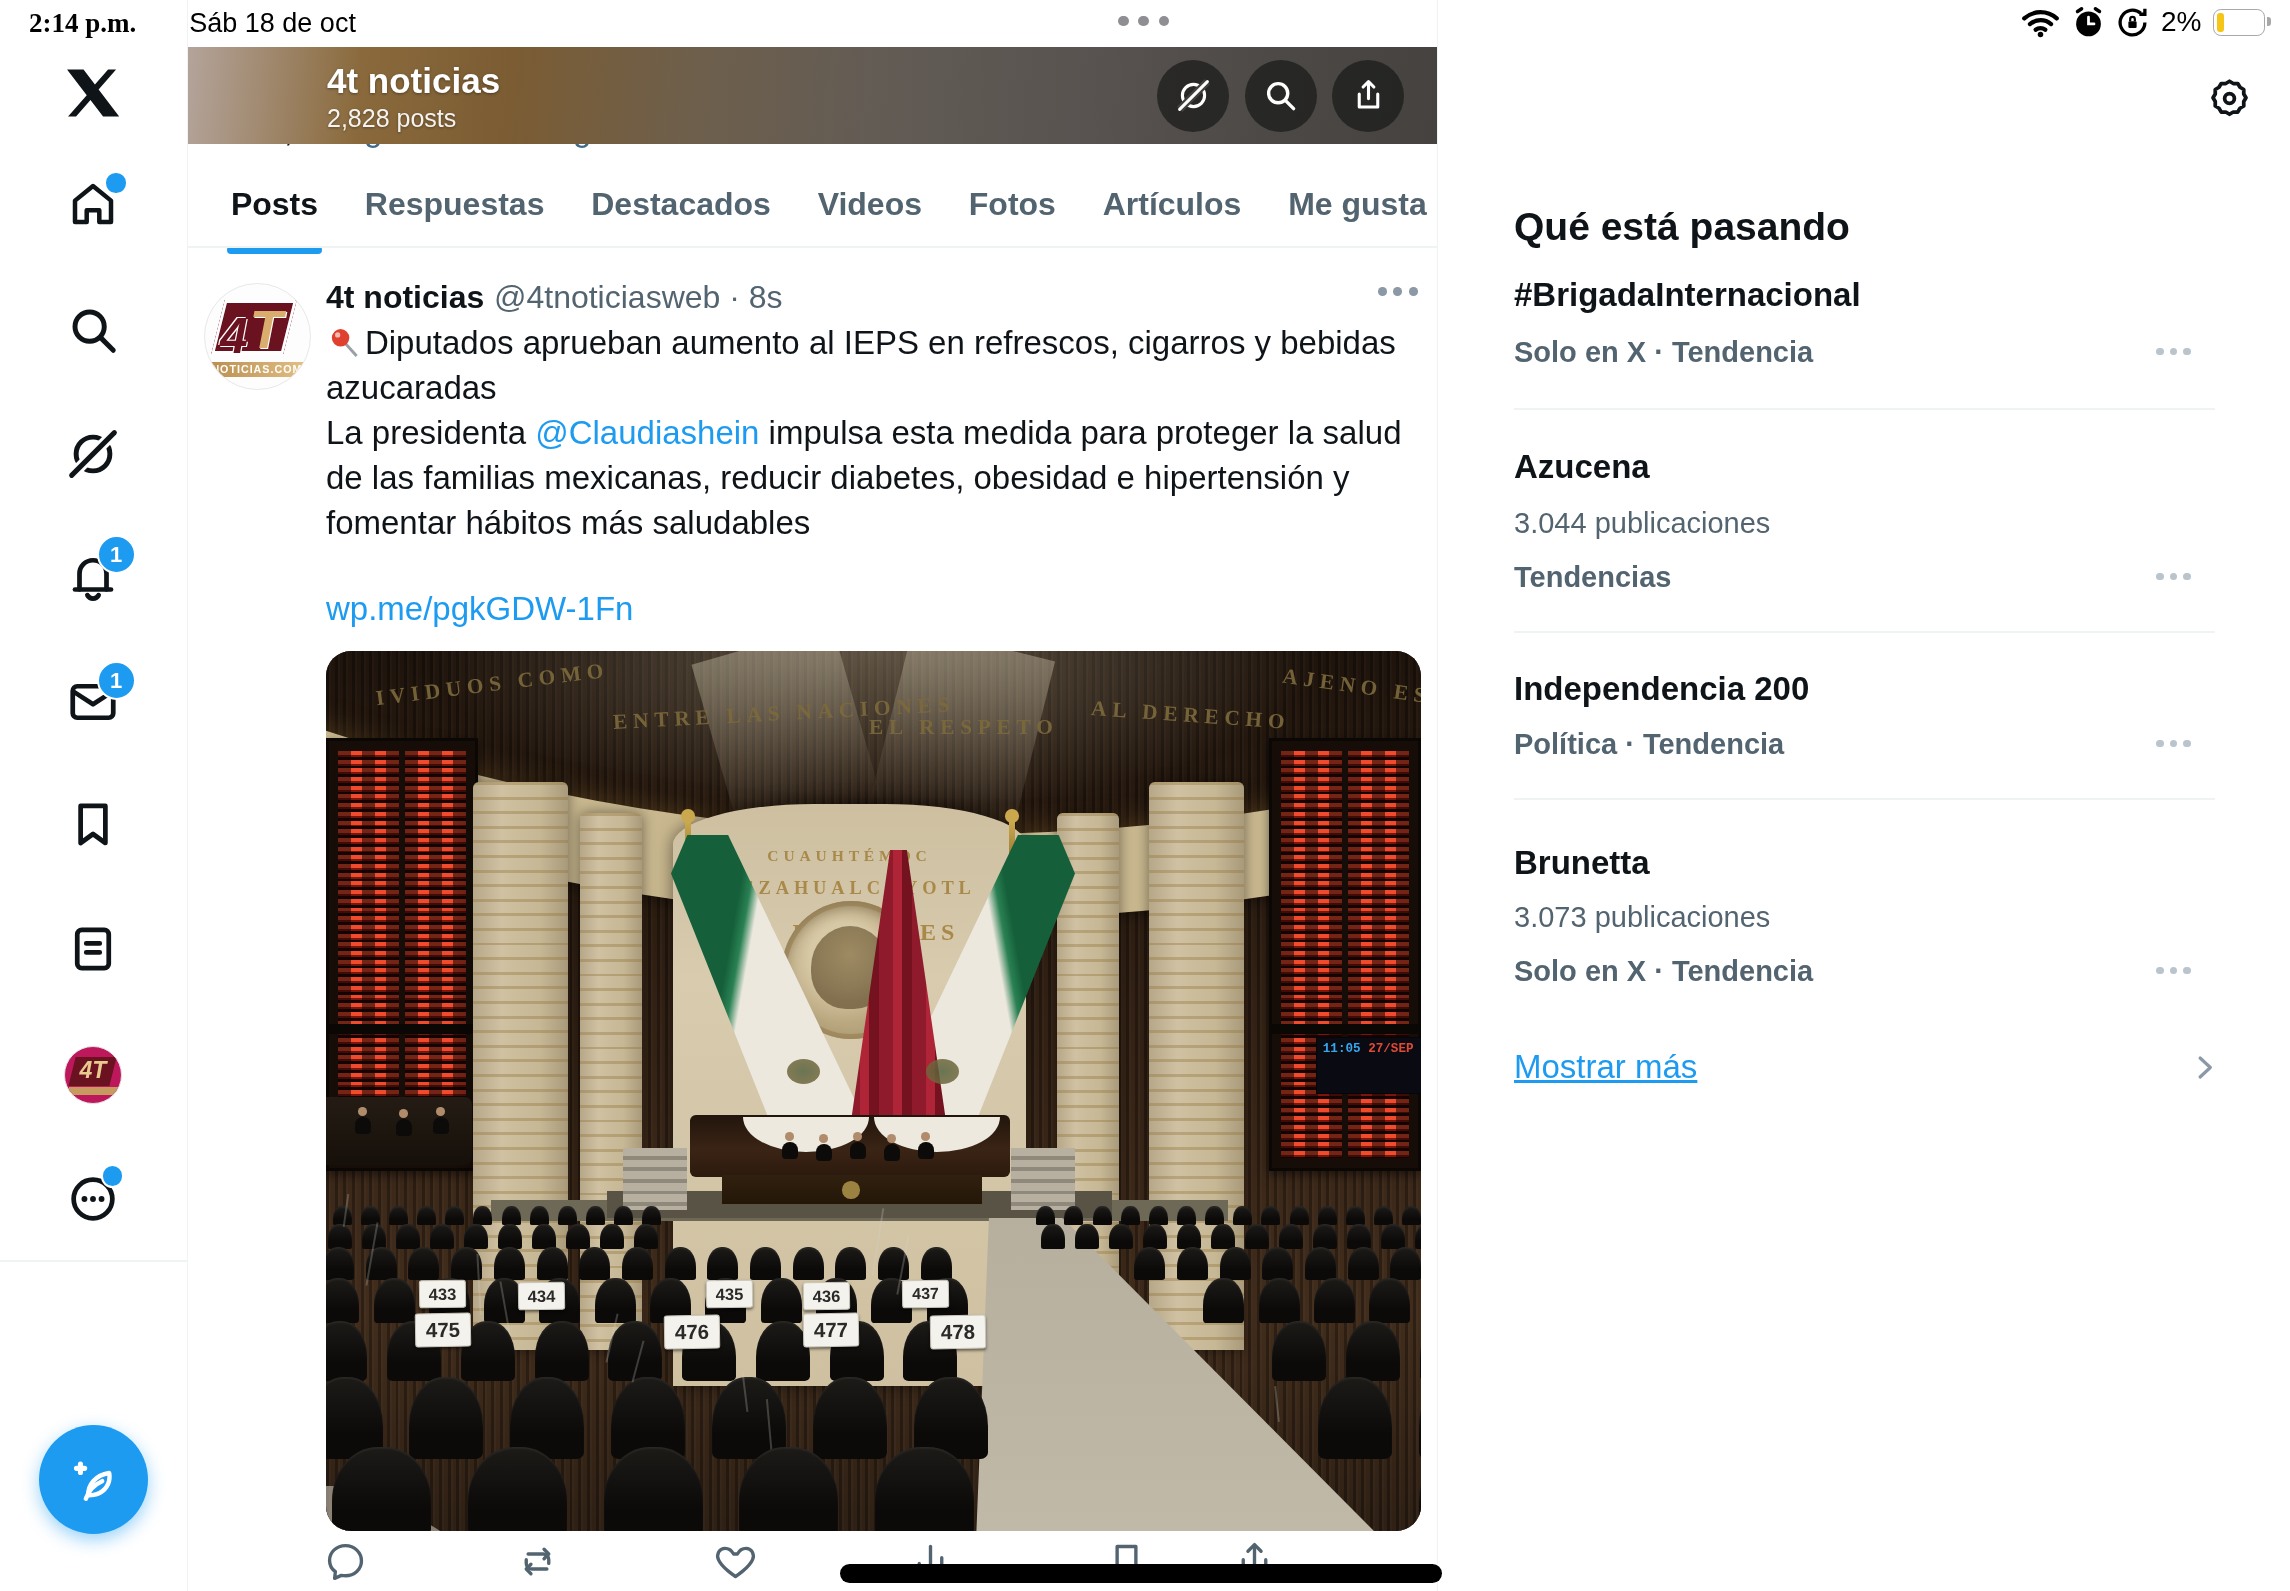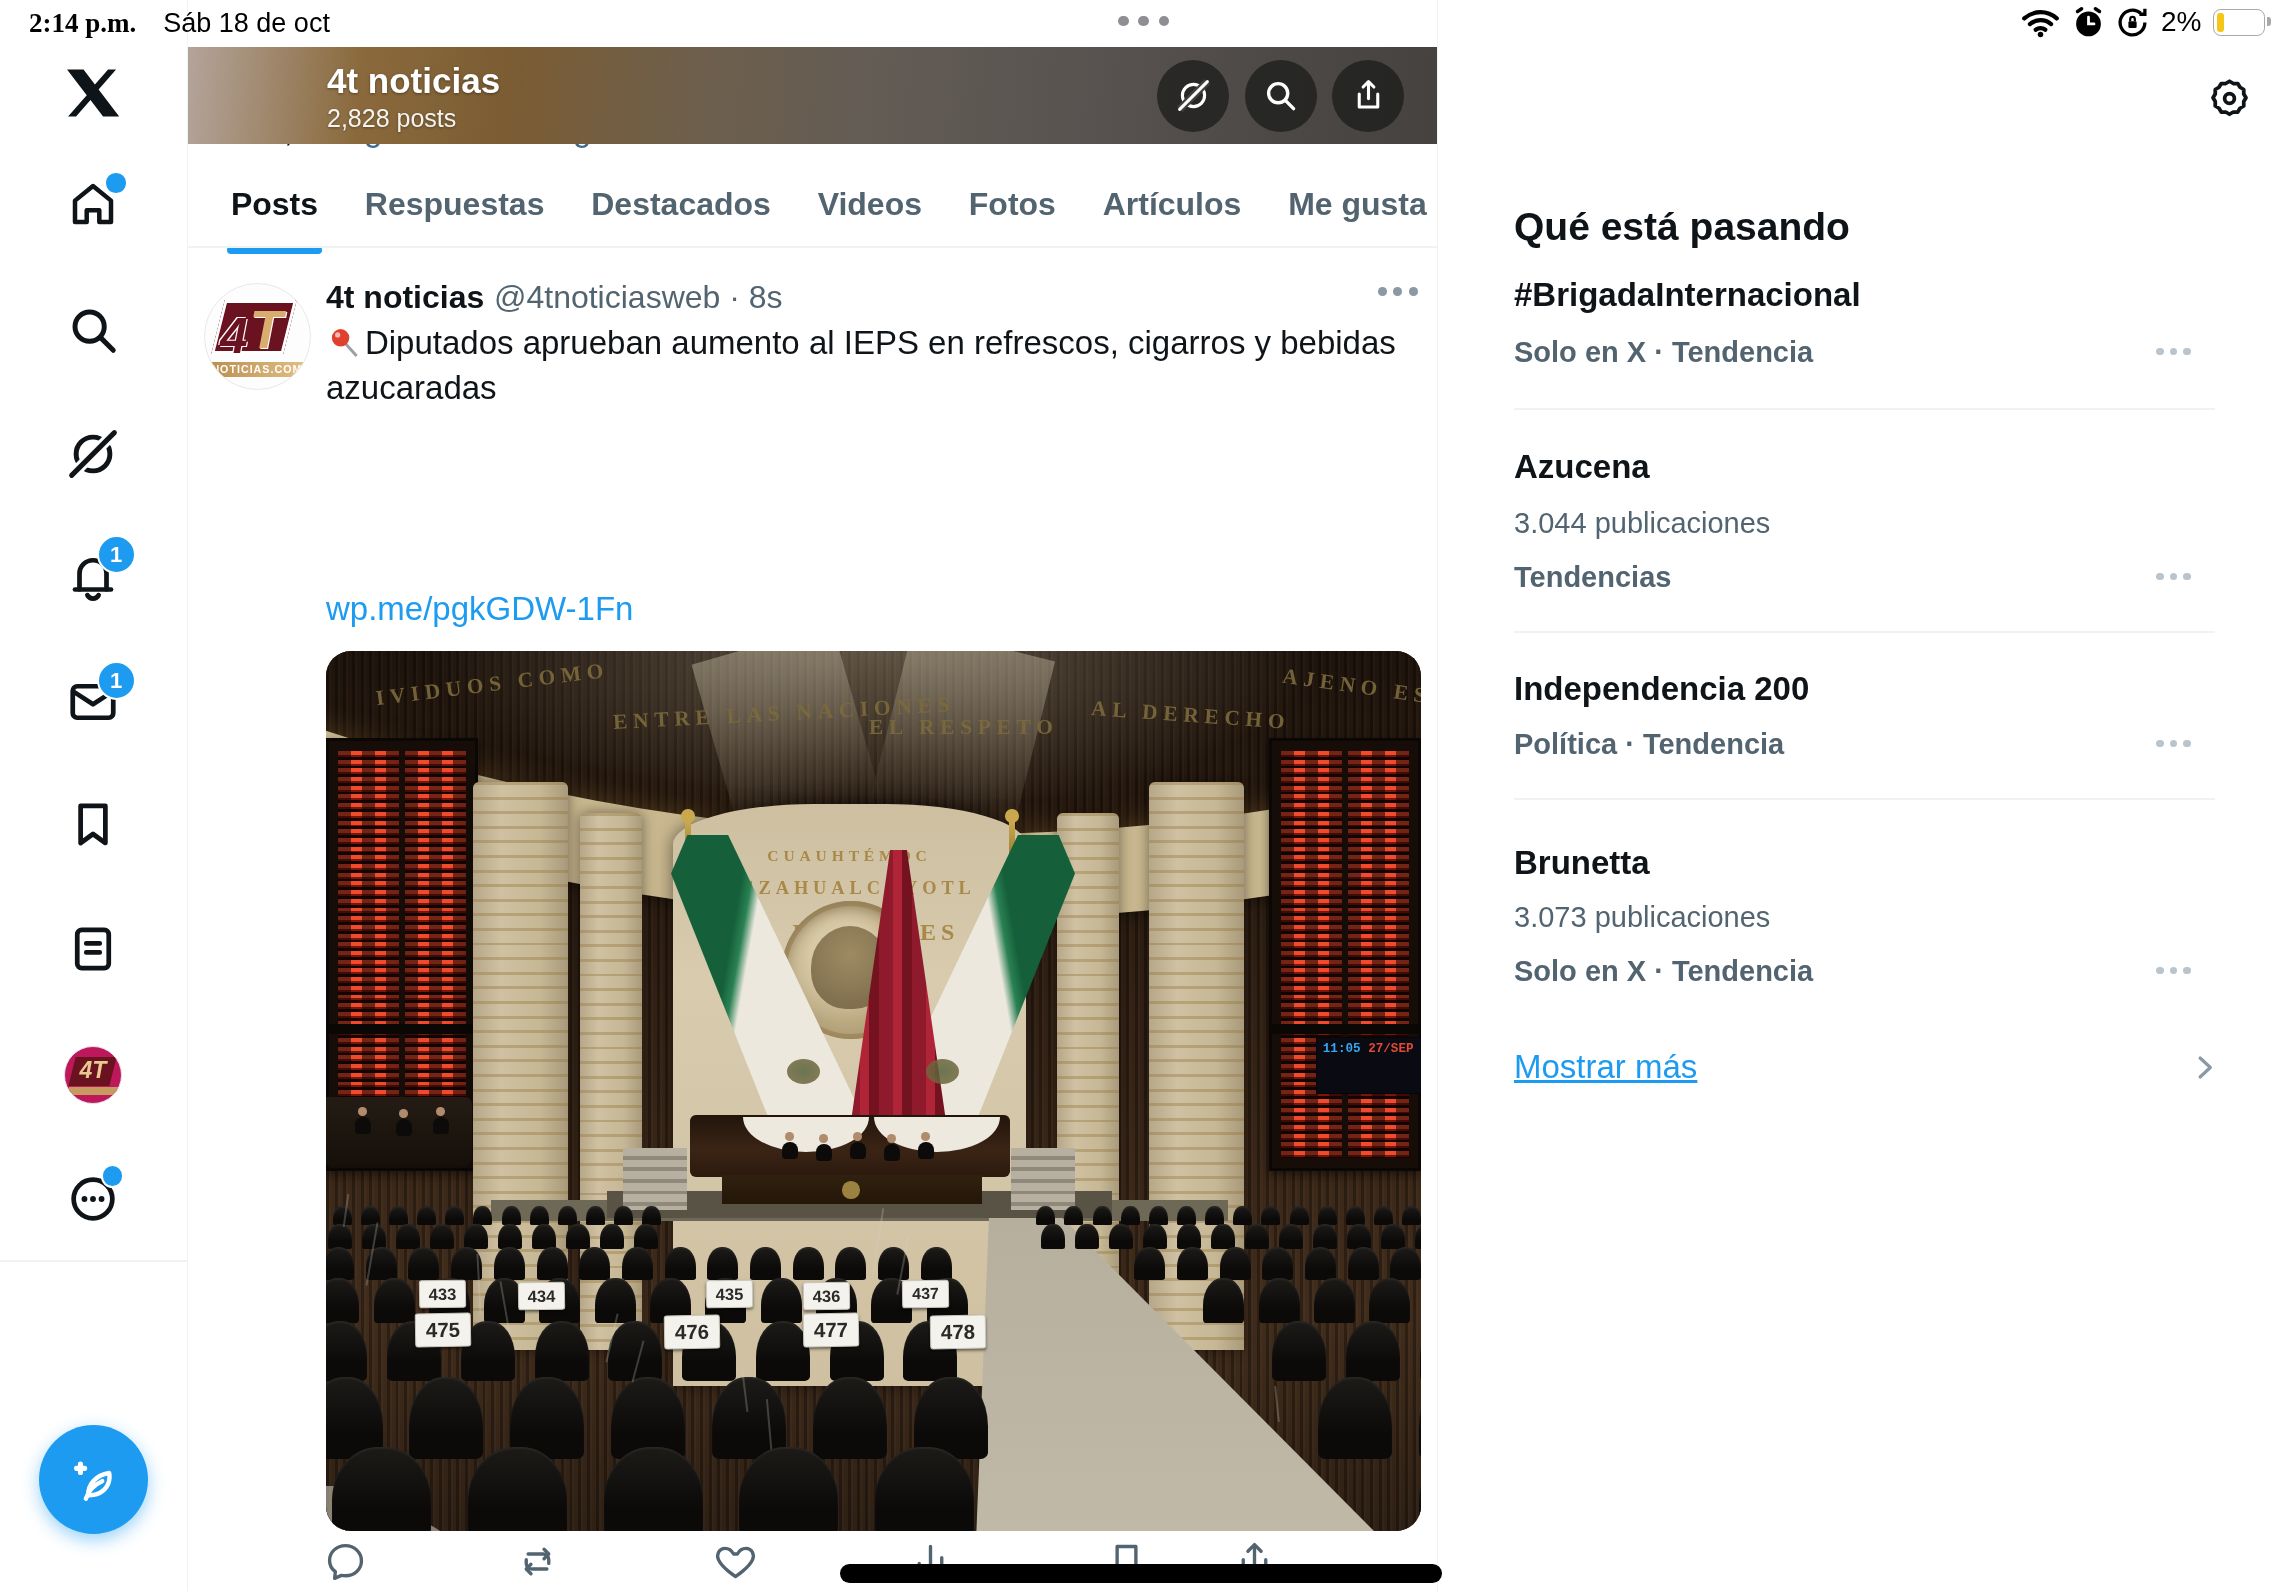--- a/index.html
+++ b/index.html
@@ -4,21 +4,21 @@
 <style>
   html,body{margin:0;padding:0;background:#fff;}
   .stage{position:relative;width:2290px;height:1591px;background:#fff;overflow:hidden;
          font-family:"Liberation Sans",sans-serif;color:#0f1419;}
   svg{display:block;}
 
   
   .statusbar{position:absolute;left:0;top:0;width:2290px;height:47px;z-index:50;}
   .sb-left{position:absolute;left:29px;top:7.8px;font-size:27px;display:flex;gap:27px;color:#000;}
   .sb-time{font-weight:700;font-family:Liberation Serif, serif;}
-  .sb-date{font-weight:400;}
+  .sb-date{font-weight:400;margin-left:26px;}
   .sb-dots{position:absolute;left:1118px;top:15.5px;display:flex;gap:9.7px;}
   .sb-dots i{width:10.7px;height:10.7px;border-radius:50%;background:#8e8e93;}
   .sb-right{position:absolute;right:25px;top:5.8px;display:flex;align-items:center;gap:11.6px;}
   .sb-batt-pct{font-size:28px;color:#000;}
   .batt{position:relative;width:50px;height:25px;border:1.9px solid #a8a8a8;border-radius:7.8px;}
   .batt .fill{position:absolute;left:2.9px;top:2.9px;bottom:2.9px;width:6.8px;border-radius:2.9px;background:#f5c518;}
   .batt .nub{position:absolute;right:-6.8px;top:6.8px;width:3.9px;height:9.7px;border-radius:0 2.9px 2.9px 0;background:#a8a8a8;}
 
   
   .sidebar{position:absolute;left:0;top:0;width:187px;height:1591px;background:#fff;border-right:1.9px solid #eff3f4;z-index:20;}
@@ -360,20 +360,23 @@
 
       <div class="tw-text">
         <div>
           <span class="pin-ico">
             <svg width="35" height="35" viewBox="0 0 24 24">
               <line x1="13" y1="13" x2="21" y2="22" stroke="#9aa0a6" stroke-width="2"></line>
               <circle cx="10" cy="9.5" r="6" fill="#e0412f"></circle>
               <circle cx="8" cy="7.5" r="1.8" fill="#f5b9b2"></circle>
               </svg>
           </span><span>Diputados aprueban aumento al IEPS en refrescos, cigarros y bebidas azucaradas</span>
+        </div>
+        <div>
+          <span>La presidenta </span><a class="mention" href="#">@Claudiashein</a><span> impulsa esta medida para proteger la salud de las familias mexicanas, reducir diabetes, obesidad e hipertensión y fomentar hábitos más saludables</span>
         </div>
       </div>
 
       <div class="tw-link-row">
         <a class="tw-link" href="#">wp.me/pgkGDW-1Fn</a>
       </div>
 
       <div class="photo">
         <div class="ph wood"></div>
         <div class="ph beam" style="left:388px;transform:rotate(-16deg)"></div>

